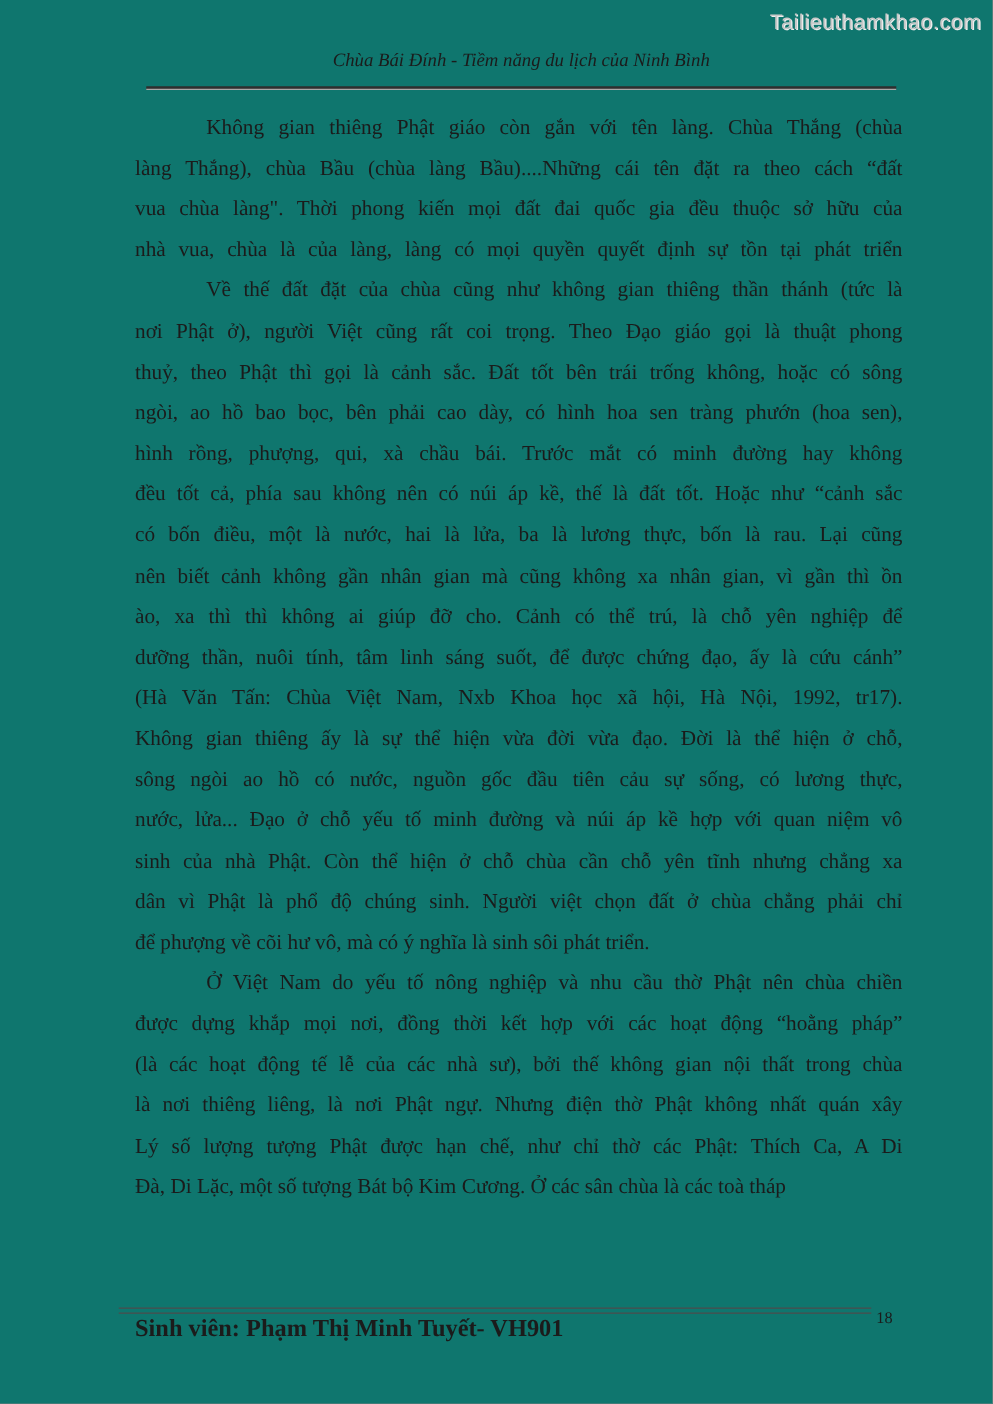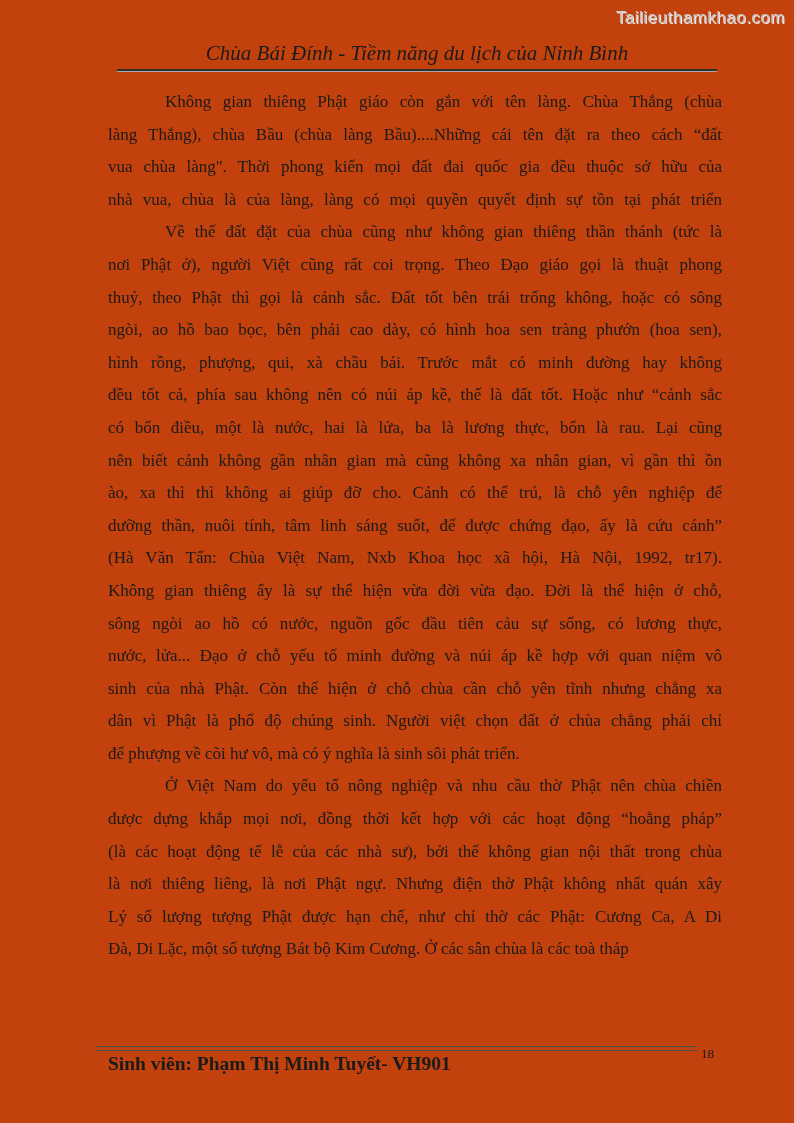--- a/index.html
+++ b/index.html
@@ -1,36 +1,36 @@
 <!DOCTYPE html>
 <html><head>
 <meta charset="utf-8">
 <style>
   html,body { margin:0; padding:0; background:#888; }
   .page {
     position: relative;
     width: 794px; height: 1123px;
     margin: 0 auto;
-    background: #c2410c;
+    background: #0f766e;
     font-family: "Liberation Serif", "DejaVu Serif", serif;
     color: #1b1b1b;
     overflow: hidden;
   }
   .watermark {
     position: absolute; top: 8px; right: 9px;
     font-family: "Liberation Sans", "DejaVu Sans", sans-serif;
     font-size: 17px; letter-spacing: 0.5px;
     color: #c8c8c8;
     text-shadow: 1px 1px 0 #eeeeee;
   }
   .doc-title {
     position: absolute; top: 41px; left: 117px; width: 600px;
     text-align: center;
     font-style: italic;
-    font-size: 21px;
+    font-size: 15px;
     white-space: nowrap;
   }
   .header-rule {
     position: absolute; top: 69px; left: 117px; width: 600px;
     height: 2px; background: #2e2e2e;
     border-bottom: 1px solid #a9a9a9;
   }
   .doc-body {
     position: absolute; top: 86px; left: 108px; width: 614px;
     font-size: 17px;
@@ -96,21 +96,21 @@
         <div class="line">nước, lửa... Đạo ở chỗ yếu tố minh đường và núi áp kề hợp với quan niệm vô</div>
         <div class="line">sinh của nhà Phật. Còn thể hiện ở chỗ chùa cần chỗ yên tĩnh nhưng chẳng xa</div>
         <div class="line">dân vì Phật là phổ độ chúng sinh. Người việt chọn đất ở chùa chẳng phải chỉ</div>
         <div class="line last">để phượng về cõi hư vô, mà có ý nghĩa là sinh sôi phát triển.</div>
       </div>
       <div class="para">
         <div class="line first">Ở Việt Nam do yếu tố nông nghiệp và nhu cầu thờ Phật nên chùa chiền</div>
         <div class="line">được dựng khắp mọi nơi, đồng thời kết hợp với các hoạt động “hoằng pháp”</div>
         <div class="line">(là các hoạt động tế lễ của các nhà sư), bởi thế không gian nội thất trong chùa</div>
         <div class="line">là nơi thiêng liêng, là nơi Phật ngự. Nhưng điện thờ Phật không nhất quán xây</div>
-        <div class="line">Lý số lượng  tượng Phật được hạn chế, như chỉ thờ các Phật: Cương Ca, A Di</div>
+        <div class="line">Lý số lượng  tượng Phật được hạn chế, như chỉ thờ các Phật: Thích Ca, A Di</div>
         <div class="line last">Đà, Di Lặc, một số tượng Bát bộ Kim Cương. Ở các sân chùa là các toà tháp</div>
       </div>
     </div>
 
   <div class="footer-rule"></div>
 
   <div class="footer-author">Sinh viên: Phạm Thị Minh Tuyết- VH901</div>
 
   <div class="page-number">18</div>
 

